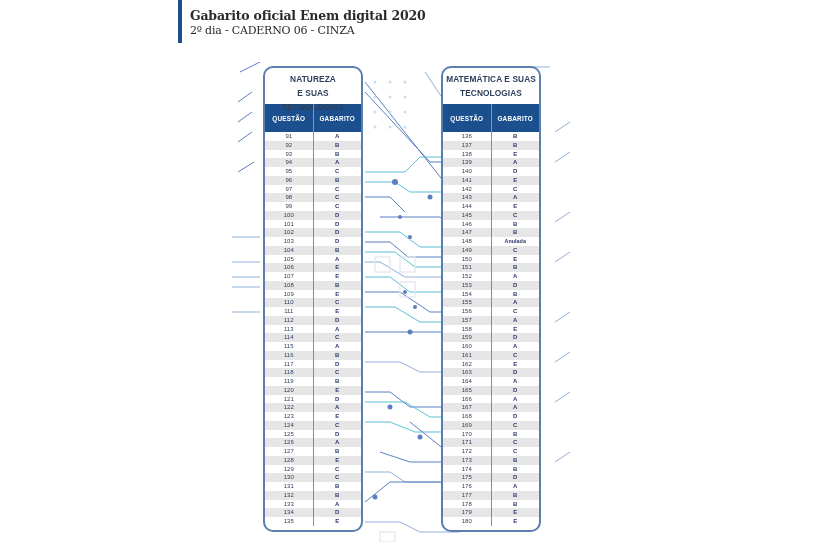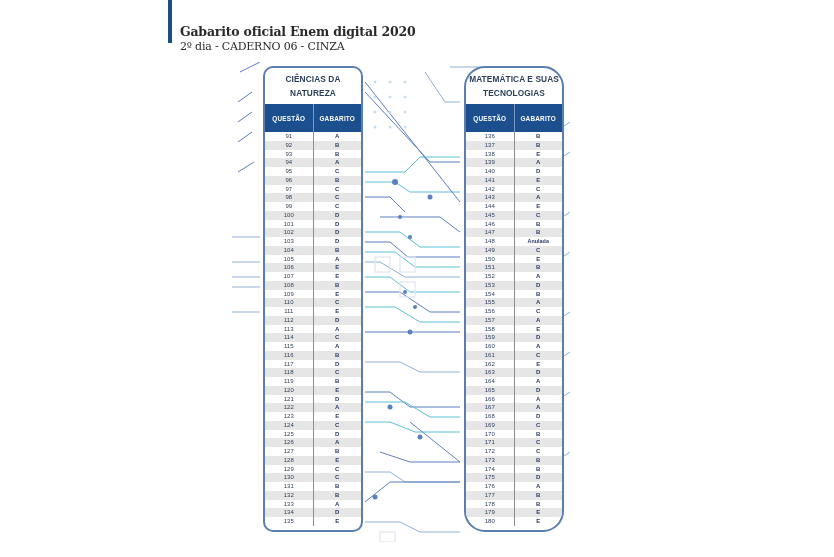--- a/index.html
+++ b/index.html
@@ -1,40 +1,40 @@
 <!DOCTYPE html>
 <html><head>
   <meta charset="utf-8">
   <style>
     * { box-sizing: border-box; margin: 0; padding: 0; }
     html, body { width: 834px; height: 557px; background: #ffffff; overflow: hidden; }
     body { position: relative; font-family: "DejaVu Sans", sans-serif; }
 
     .header {
-      position: absolute; left: 168px; top: 0; height: 43px;
-      border-left: 4px solid #1b4f8a; padding-left: 8px; padding-top: 24px;
+      position: absolute; left: 178px; top: 0; height: 43px;
+      border-left: 4px solid #1b4f8a; padding-left: 8px; padding-top: 8px;
     }
     .header .title {
       font-family: "DejaVu Serif", serif; font-weight: bold; font-size: 12.5px;
       color: #2a2a2a; line-height: 15px; letter-spacing: -0.2px;
     }
     .header .subtitle {
       font-family: "DejaVu Serif", serif; font-size: 11px; color: #2a2a2a;
       line-height: 15px; letter-spacing: -0.2px;
     }
 
     .bg-circuit { position: absolute; left: 230px; top: 62px; width: 420px; height: 480px; }
 
     .panel {
       position: absolute; top: 66px; width: 100px; height: 466px;
       background: rgba(255,255,255,0.96);
       border: 2px solid #5a7fae; border-radius: 10px; overflow: hidden;
     }
     .panel.left { left: 263px; }
-    .panel.right { left: 464px; border-radius: 21px; }
+    .panel.right { left: 441px; }
 
     .panel-title {
       height: 36px; display: flex; align-items: center; justify-content: center;
       text-align: center; font-family: "Liberation Sans", sans-serif;
       font-weight: bold; font-size: 8.3px; line-height: 14px; color: #2b3f5c;
       letter-spacing: 0.1px; padding: 0 2px;
     }
     .col-head {
       display: flex; height: 28px; background: #1c4f8d; color: #ffffff;
       font-family: "Liberation Sans", sans-serif; font-weight: bold; font-size: 6.4px;
@@ -128,20 +128,21 @@
     <rect x="170" y="195" width="15" height="15"></rect>
     <rect x="170" y="220" width="15" height="15"></rect>
     <rect x="150" y="470" width="15" height="10"></rect>
   </g>
 </svg>
 
 <div class="panel left">
   <div class="panel-title">
     <div>
       <div>CIÊNCIAS DA NATUREZA</div>
+      <div>E SUAS TECNOLOGIAS</div>
     </div>
   </div>
   <div class="col-head">
     <div>QUESTÃO</div>
     <div>GABARITO</div>
   </div>
   <div class="rows" id="rows-0">
       <div class="row">
         <span>91</span>
         <span class="ans">A</span>

